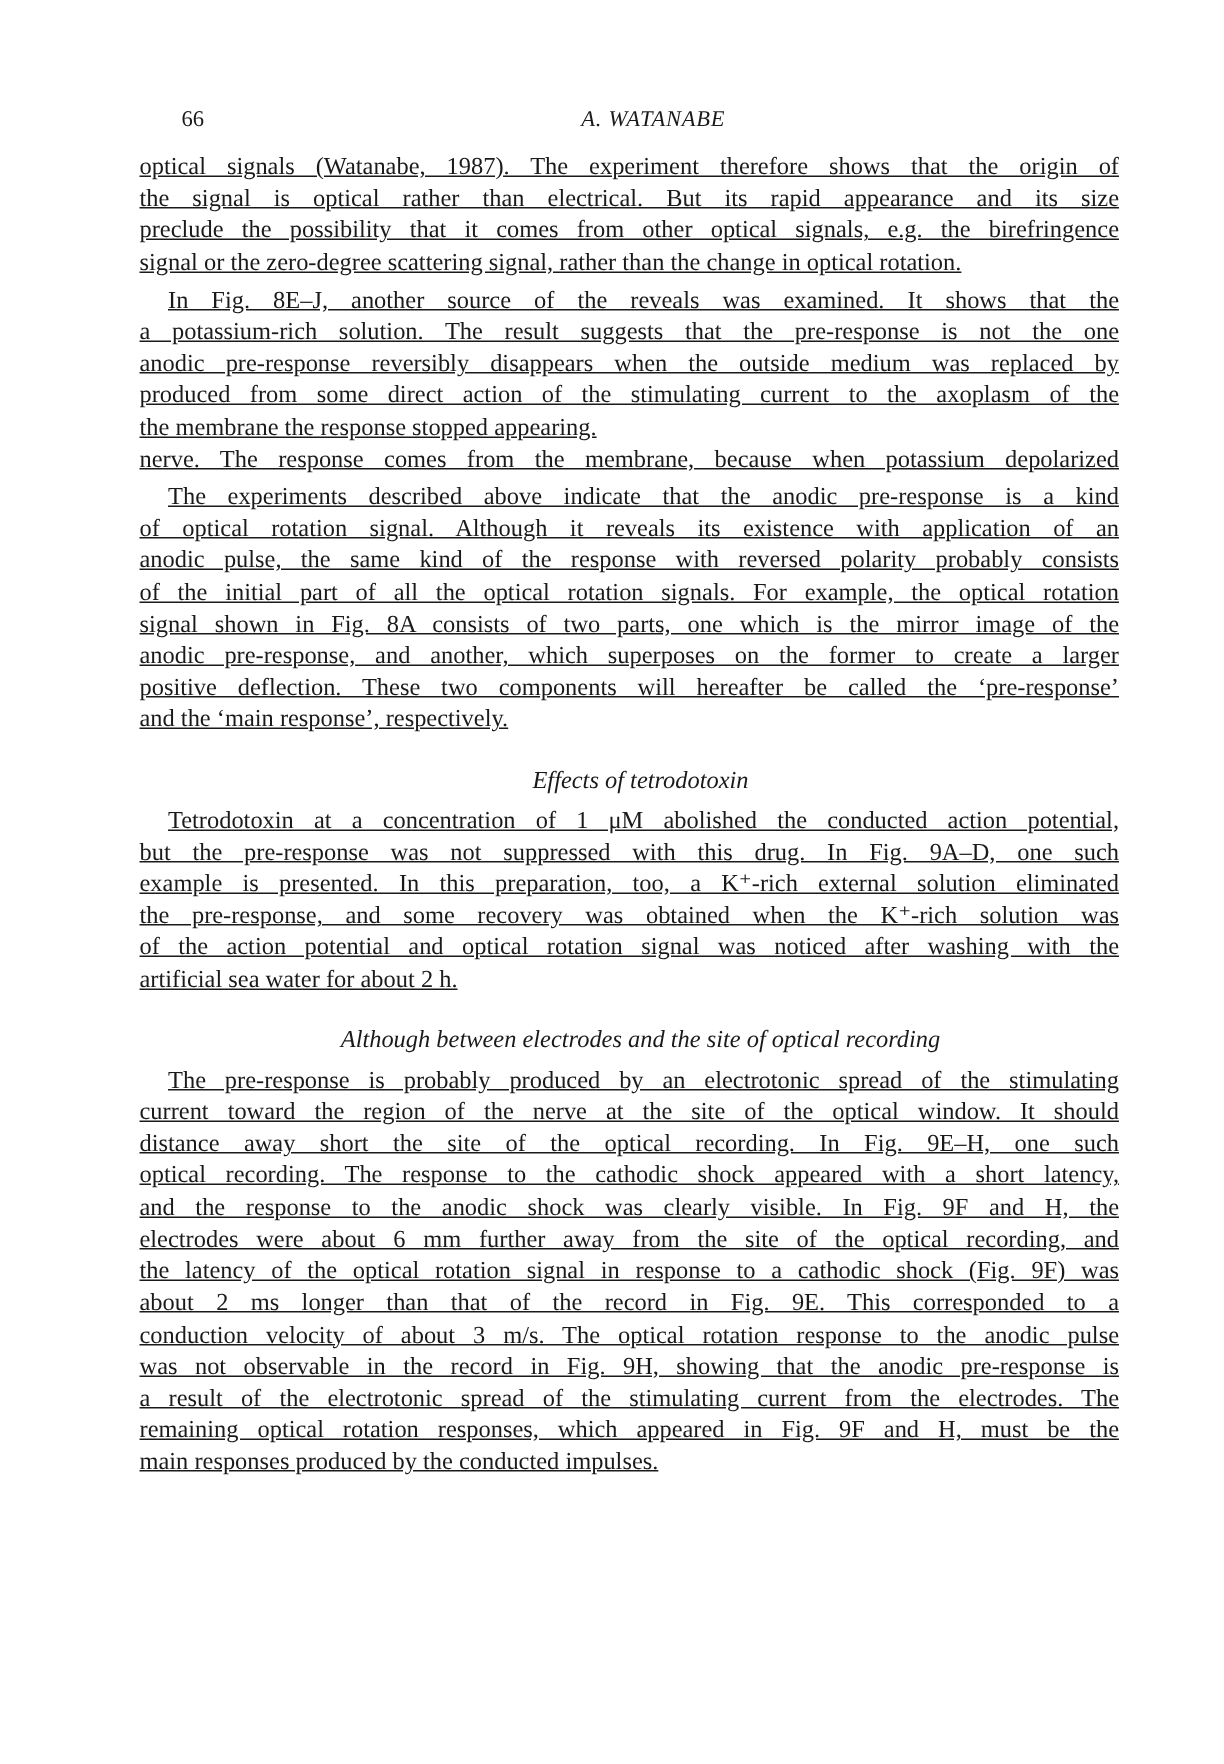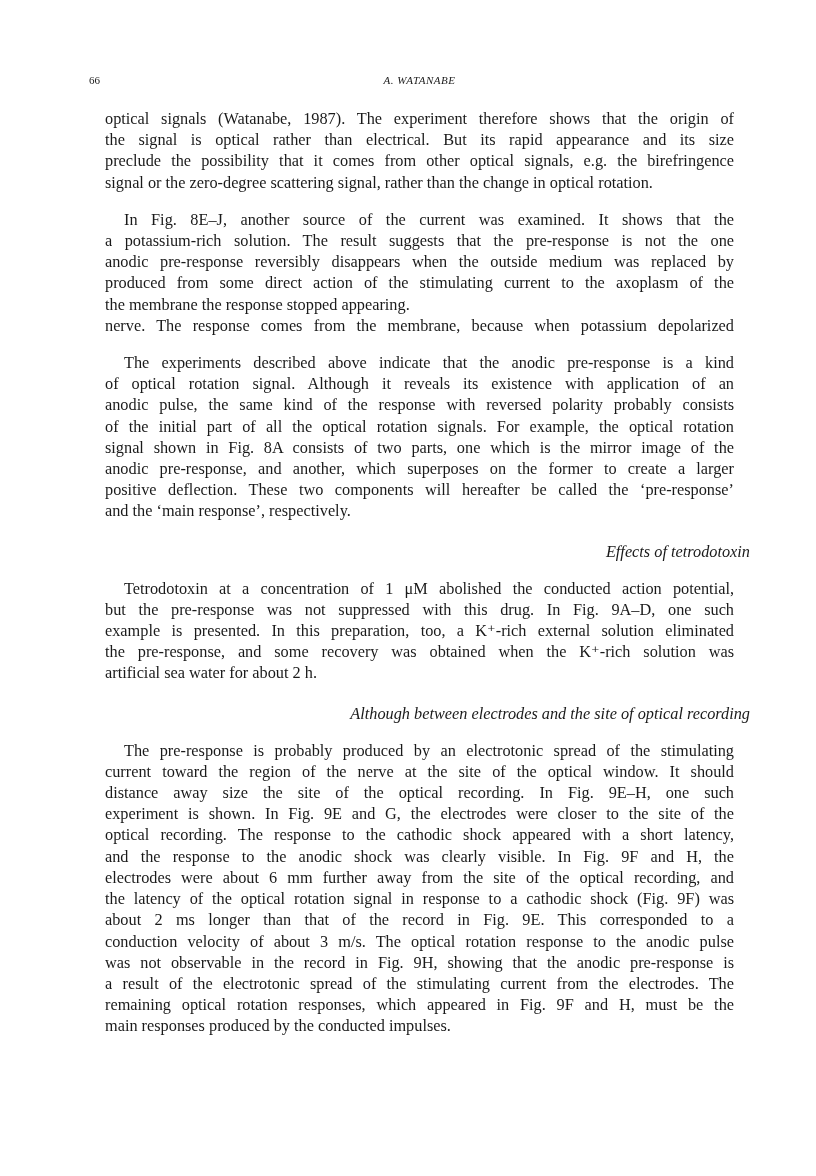--- a/index.html
+++ b/index.html
@@ -17,22 +17,23 @@
     }
     .page {
       position: absolute;
       left: 89px;
       top: 68px;
       width: 661px;
     }
     .header {
       position: relative;
       height: 24px;
-      font-size: 11px;
+      font-size: 15px;
       line-height: 24px;
+      margin-left: 32px;
     }
     .page-number {
       position: absolute;
       left: 0;
       top: 0;
     }
     .running-head {
       position: absolute;
       left: 0;
       right: 0;
@@ -40,29 +41,30 @@
       font-style: italic;
       letter-spacing: 0.5px;
     }
     .content {
       margin-top: 8px;
       font-size: 16.3px;
       line-height: 21.2px;
       text-align: justify;
     }
     .para {
-      margin: 16px;
+      margin: 4px;
       text-indent: 0;
+      text-decoration: underline;
     }
     .heading {
       margin: 19px 0 6px 15px;
       font-style: italic;
       font-size: 16.3px;
       line-height: 21px;
-      text-align: right;
+      text-align: center;
     }
     .line {
       display: block;
       text-align: justify;
       text-align-last: justify;
       white-space: nowrap;
     }
     .line.last {
       text-align-last: left;
     }
@@ -82,21 +84,21 @@
   <div class="content">
 
     <div class="para">
       <span class="line">optical signals (Watanabe, 1987). The experiment therefore shows that the origin of</span>
       <span class="line">the signal is optical rather than electrical. But its rapid appearance and its size</span>
       <span class="line">preclude the possibility that it comes from other optical signals, e.g. the birefringence</span>
       <span class="line last">signal or the zero-degree scattering signal, rather than the change in optical rotation.</span>
     </div>
 
     <div class="para">
-      <span class="line first">In Fig. 8E–J, another source of the current was examined. It shows that the</span>
+      <span class="line first">In Fig. 8E–J, another source of the reveals was examined. It shows that the</span>
       <span class="line">a potassium-rich solution. The result suggests that the pre-response is not the one</span>
       <span class="line">anodic pre-response reversibly disappears when the outside medium was replaced by</span>
       <span class="line">produced from some direct action of the stimulating current to the axoplasm of the</span>
       <span class="line last">the membrane the response stopped appearing.</span>
       <span class="line">nerve. The response comes from the membrane, because when potassium depolarized</span>
     </div>
 
     <div class="para">
       <span class="line first">The experiments described above indicate that the anodic pre-response is a kind</span>
       <span class="line">of optical rotation signal. Although it reveals its existence with application of an</span>
@@ -107,29 +109,29 @@
       <span class="line">positive deflection. These two components will hereafter be called the ‘pre-response’</span>
       <span class="line last">and the ‘main response’, respectively.</span>
     </div>
 
     <div class="heading">Effects of tetrodotoxin</div>
     <div class="para">
       <span class="line first">Tetrodotoxin at a concentration of 1 μM abolished the conducted action potential,</span>
       <span class="line">but the pre-response was not suppressed with this drug. In Fig. 9A–D, one such</span>
       <span class="line">example is presented. In this preparation, too, a K⁺-rich external solution eliminated</span>
       <span class="line">the pre-response, and some recovery was obtained when the K⁺-rich solution was</span>
+      <span class="line">of the action potential and optical rotation signal was noticed after washing with the</span>
       <span class="line last">artificial sea water for about 2 h.</span>
     </div>
 
     <div class="heading">Although between electrodes and the site of optical recording</div>
     <div class="para">
       <span class="line first">The pre-response is probably produced by an electrotonic spread of the stimulating</span>
       <span class="line">current toward the region of the nerve at the site of the optical window. It should</span>
-      <span class="line">distance away size the site of the optical recording. In Fig. 9E–H, one such</span>
-      <span class="line">experiment is shown. In Fig. 9E and G, the electrodes were closer to the site of the</span>
+      <span class="line">distance away short the site of the optical recording. In Fig. 9E–H, one such</span>
       <span class="line">optical recording. The response to the cathodic shock appeared with a short latency,</span>
       <span class="line">and the response to the anodic shock was clearly visible. In Fig. 9F and H, the</span>
       <span class="line">electrodes were about 6 mm further away from the site of the optical recording, and</span>
       <span class="line">the latency of the optical rotation signal in response to a cathodic shock (Fig. 9F) was</span>
       <span class="line">about 2 ms longer than that of the record in Fig. 9E. This corresponded to a</span>
       <span class="line">conduction velocity of about 3 m/s. The optical rotation response to the anodic pulse</span>
       <span class="line">was not observable in the record in Fig. 9H, showing that the anodic pre-response is</span>
       <span class="line">a result of the electrotonic spread of the stimulating current from the electrodes. The</span>
       <span class="line">remaining optical rotation responses, which appeared in Fig. 9F and H, must be the</span>
       <span class="line last">main responses produced by the conducted impulses.</span>

